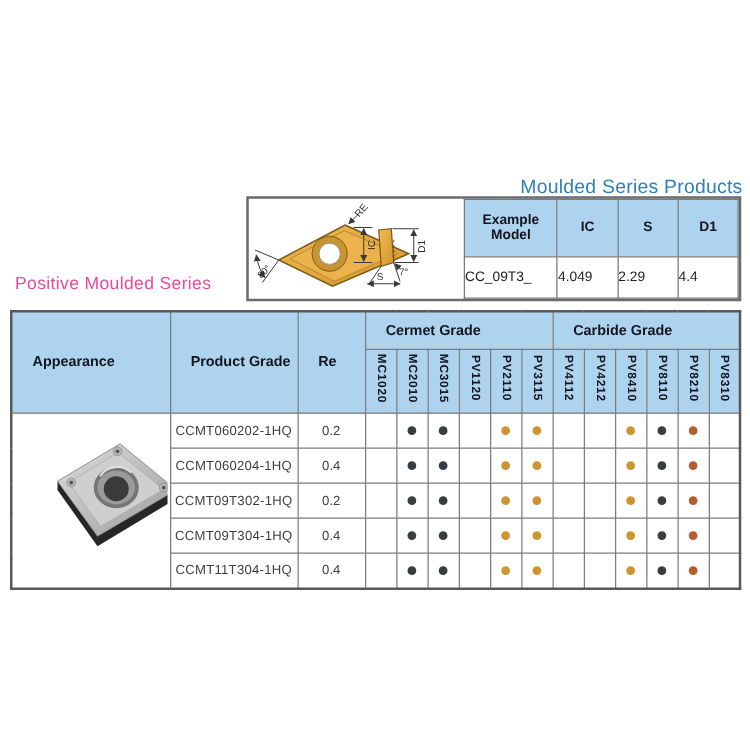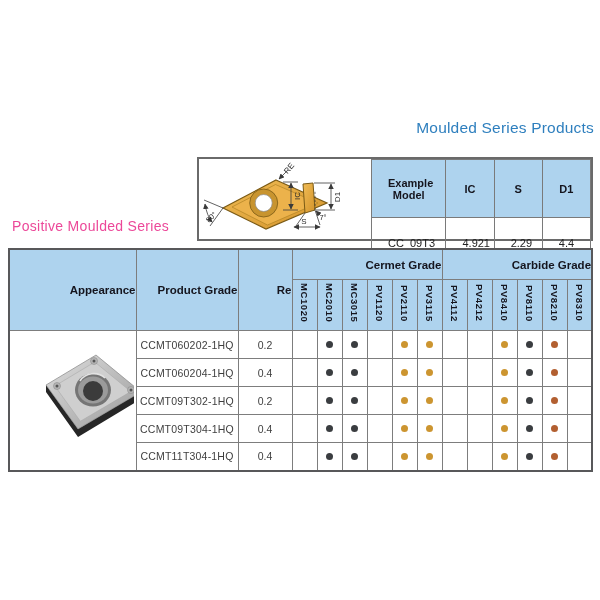--- a/index.html
+++ b/index.html
@@ -1,49 +1,49 @@
 <!DOCTYPE html>
 <html><head>
 <meta charset="utf-8">
 <style>
   html,body{margin:0;padding:0;background:#ffffff;}
   body{width:600px;height:600px;position:relative;font-family:"Liberation Sans","DejaVu Sans",sans-serif;overflow:hidden;}
 
   .page-title{
-    position:absolute;top:119px;right:6px;
+    position:absolute;top:141px;right:6px;
     font-size:15.5px;font-weight:400;color:#2e7fbe;letter-spacing:.2px;margin-left:31px;
   }
 
   
   .diagram-block{
     position:absolute;left:197px;top:157px;width:396px;height:84px;
     border:2px solid #6a6a6a;box-sizing:border-box;display:flex;background:#fff;
   }
   .diagram-pane{flex:0 0 172px;position:relative;}
   .diagram-pane svg{display:block;}
   .example-pane{flex:1;}
   table.example{width:100%;height:100%;border-collapse:collapse;table-layout:fixed;}
-  table.example th,table.example td{border:1px solid #7a7a7a;padding:16px;}
+  table.example th,table.example td{border:1px solid #7a7a7a;padding:0;}
   table.example th{background:#aed3ee;font-size:11px;font-weight:700;color:#15151e;height:25px;}
   table.example td{font-size:11px;color:#222;height:18px;}
 
   .section-title{
     position:absolute;left:12px;top:218px;
     font-size:14px;font-weight:400;color:#ec4899;letter-spacing:.3px;
   }
 
   
   table.main{
     position:absolute;left:8px;top:248px;width:585px;
     border-collapse:collapse;table-layout:fixed;
     border:2px solid #58585a;background:#fff;
   }
   table.main th,table.main td{border:1px solid #7d7d7d;padding:0;}
   table.main th{background:#aed3ee;color:#15151e;}
-  tr.group-row th{height:29px;font-size:11.5px;font-weight:700;text-align:right;}
+  tr.group-row th{height:29px;font-size:11.5px;font-weight:700;text-align:left;padding-left:16px;}
   tr.vert-row th{height:50px;text-align:center;vertical-align:middle;}
   tr.vert-row th span{
     writing-mode:vertical-rl;display:inline-block;line-height:1;
     font-size:9.5px;font-weight:700;letter-spacing:.6px;color:#15151e;
   }
   tr.data-row{height:28px;margin-left:24px;}
   tr.data-row td{text-align:center;vertical-align:middle;font-size:10.5px;color:#3e3e3e;}
   td.code-cell{letter-spacing:.2px;color:#474747;}
   td.appearance-cell{vertical-align:top;background:#fff;}
   td.appearance-cell svg{display:block;}
@@ -125,21 +125,21 @@
         </colgroup>
       <tbody>
           <tr>
         <th>Example Model</th>
         <th>IC</th>
         <th>S</th>
         <th>D1</th>
       </tr>
       <tr>
         <td>CC_09T3_</td>
-        <td>4.921</td>
+        <td>4.049</td>
         <td>2.29</td>
         <td>4.4</td>
       </tr>
     </tbody>
       </table>
   </div>
 </div>
 
 <div class="section-title">Positive Moulded Series</div>
 

